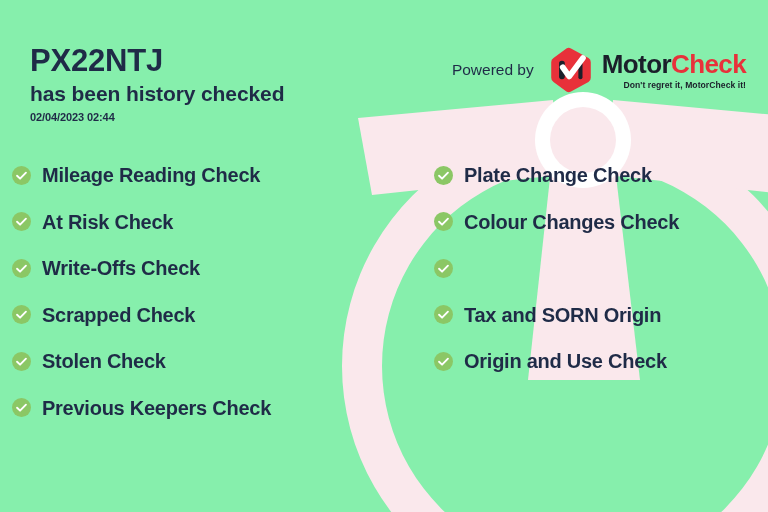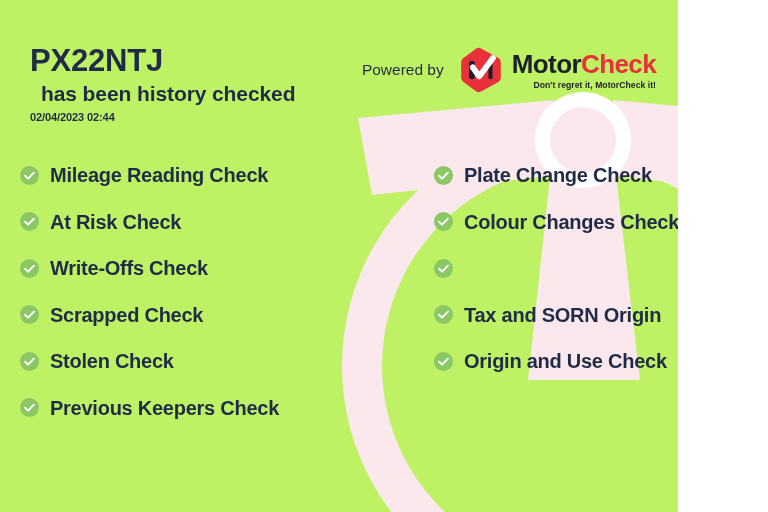--- a/index.html
+++ b/index.html
@@ -9,23 +9,23 @@
   }
   body {
     width: 768px;
     height: 512px;
     overflow: hidden;
     font-family: "Liberation Sans", sans-serif;
     -webkit-font-smoothing: antialiased;
   }
   .card {
     position: relative;
-    width: 678px;
+    width: 768px;
     height: 512px;
-    background: #bef264;
+    background: #86efac;
     overflow: hidden;
   }
 
   
   .wheel-bg {
     position: absolute;
     left: 0;
     top: 0;
     width: 768px;
     height: 512px;
@@ -46,21 +46,20 @@
     letter-spacing: -0.2px;
     line-height: 1.12;
   }
   .subtitle {
     font-size: 21px;
     font-weight: bold;
     color: #1f2b47;
     line-height: 1.3;
     margin-top: 1px;
     letter-spacing: -0.1px;
-    margin-left: 11px;
   }
   .timestamp {
     font-size: 11px;
     font-weight: bold;
     color: #1f2b47;
     margin-top: 4px;
     letter-spacing: -0.1px;
   }
 
   
@@ -119,21 +118,21 @@
     left: 0;
     top: 152px;
     width: 768px;
     display: flex;
     z-index: 5;
   }
   .col {
     display: flex;
     flex-direction: column;
   }
-  .col-left { width: 368px; padding-left: 20px; box-sizing: border-box; }
+  .col-left { width: 368px; padding-left: 12px; box-sizing: border-box; }
   .col-right { width: 400px; padding-left: 66px; box-sizing: border-box; }
 
   .check-item {
     display: flex;
     align-items: center;
     height: 46.5px;
   }
   .check-icon {
     width: 19px;
     height: 19px;

